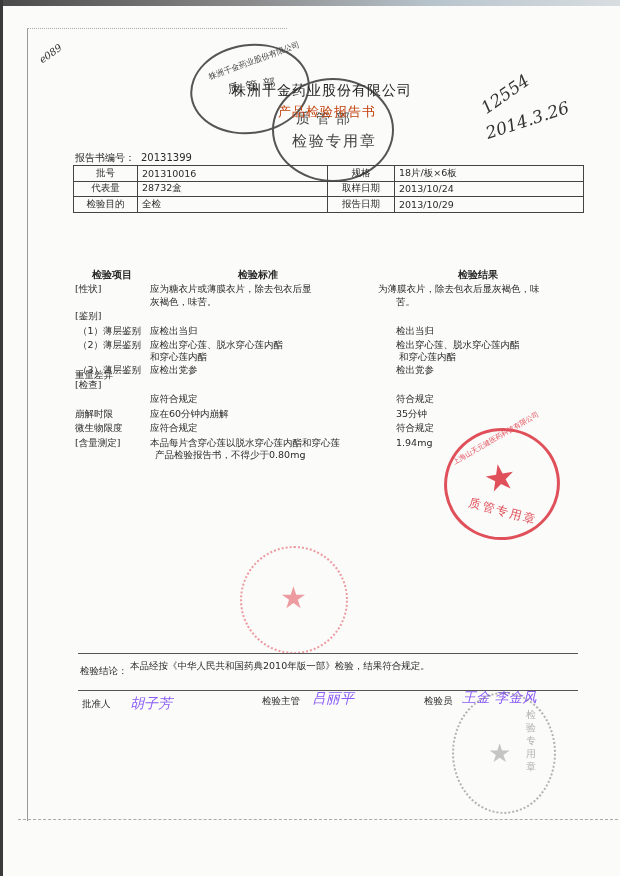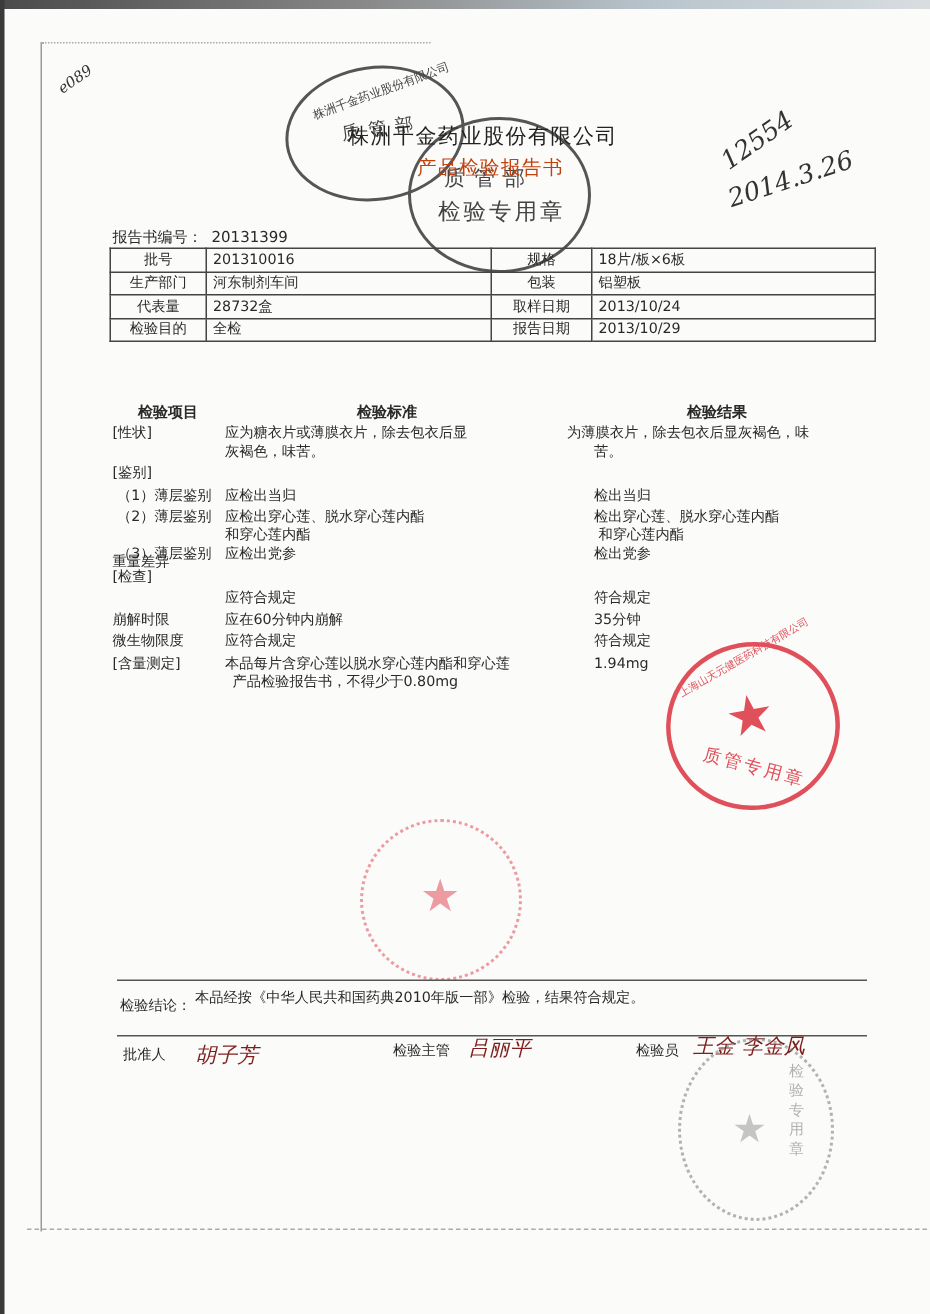--- a/index.html
+++ b/index.html
@@ -24,21 +24,21 @@
   .meta .lbl { display:inline-block; width:66px; }
   table.info { position:absolute; left:73px; top:165px; width:511px; border-collapse:collapse; font-size:9.5px; }
   table.info td { border:1px solid #444; height:14.5px; padding:0 4px; }
   table.info td.c { text-align:center; }
   .sec { font-size:9.5px; line-height:13px; }
   .col-head { font-size:10px; font-weight:bold; }
   .hr { position:absolute; height:1px; background:#555; }
   .red-stamp { position:absolute; border:3px solid #e0505a; border-radius:50%; }
   .star { position:absolute; color:#e0505a; }
   .faint { opacity:.55; }
-  .sig { font-family:"DejaVu Serif", serif; font-style:italic; font-size:14px; color:#7f1d1d; }
+  .sig { font-family:"DejaVu Serif", serif; font-style:italic; font-size:14px; color:#8b5cf6; }
 </style>
 </head>
 <body>
 
 <div class="edge-top"></div>
 <div class="edge-left"></div>
 <div class="frame-left"></div>
 <div class="frame-top"></div>
 <div class="frame-bottom"></div>
 
@@ -69,26 +69,20 @@
       <col style="width:190px">
       <col style="width:67px">
       <col>
     </colgroup>
   <tbody>
   <tr>
     <td class="c">批号</td>
     <td>201310016</td>
     <td class="c">规格</td>
     <td>18片/板×6板</td>
-  </tr>
-  <tr>
-    <td class="c">生产部门</td>
-    <td>河东制剂车间</td>
-    <td class="c">包装</td>
-    <td>铝塑板</td>
   </tr>
   <tr>
     <td class="c">代表量</td>
     <td>28732盒</td>
     <td class="c">取样日期</td>
     <td>2013/10/24</td>
   </tr>
   <tr>
     <td class="c">检验目的</td>
     <td>全检</td>

